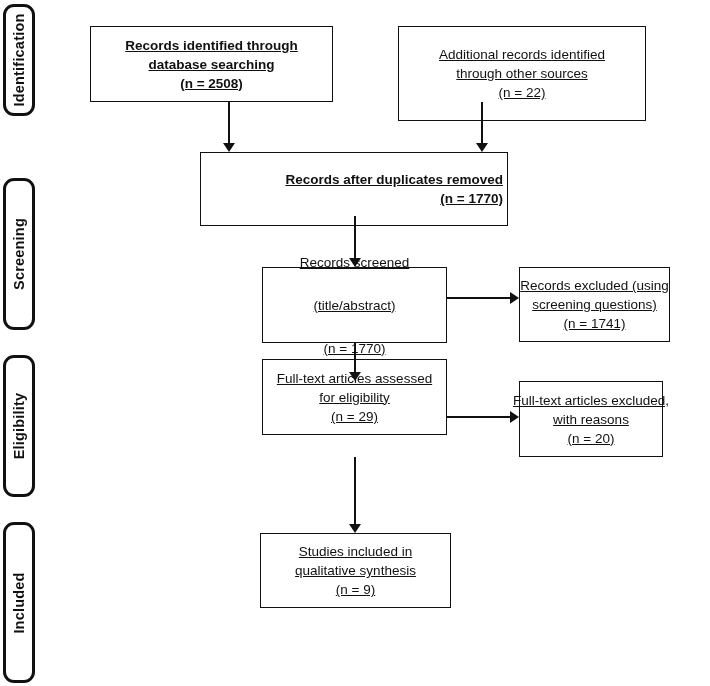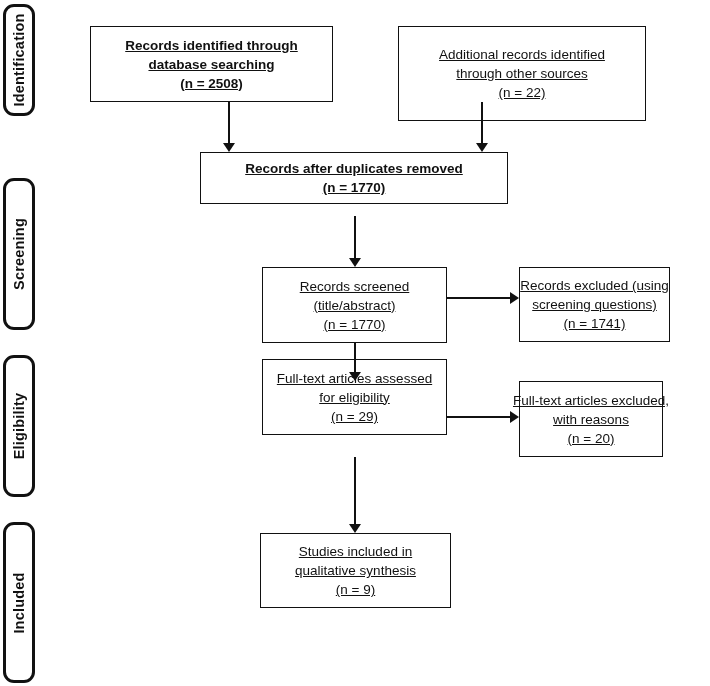--- a/index.html
+++ b/index.html
@@ -102,26 +102,26 @@
     <div class="box-line">Records identified through</div>
     <div class="box-line">database searching</div>
     <div class="box-line">(n = 2508)</div>
   </div>
   <div class="box" style="left:374px; top:26px; width:248px; height:95px;margin-left:24px;">
     <div class="box-line">Additional records identified</div>
     <div class="box-line">through other sources</div>
     <div class="box-line">(n = 22)</div>
   </div>
 
-  <div class="box bold" style="left:200px; top:152px; width:308px; height:52px;">
+  <div class="box bold" style="left:200px; top:152px; width:308px; height:74px;align-items:flex-end;">
     <div class="box-line">Records after duplicates removed</div>
     <div class="box-line">(n = 1770)</div>
   </div>
 
-  <div class="box" style="left:262px; top:267px; width:185px; height:76px;">
+  <div class="box" style="left:262px; top:267px; width:185px; height:76px;gap:24px;">
     <div class="box-line">Records screened</div>
     <div class="box-line">(title/abstract)</div>
     <div class="box-line">(n = 1770)</div>
   </div>
   <div class="box" style="left:519px; top:267px; width:151px; height:75px;">
     <div class="box-line">Records excluded (using</div>
     <div class="box-line">screening questions)</div>
     <div class="box-line">(n = 1741)</div>
   </div>
 

